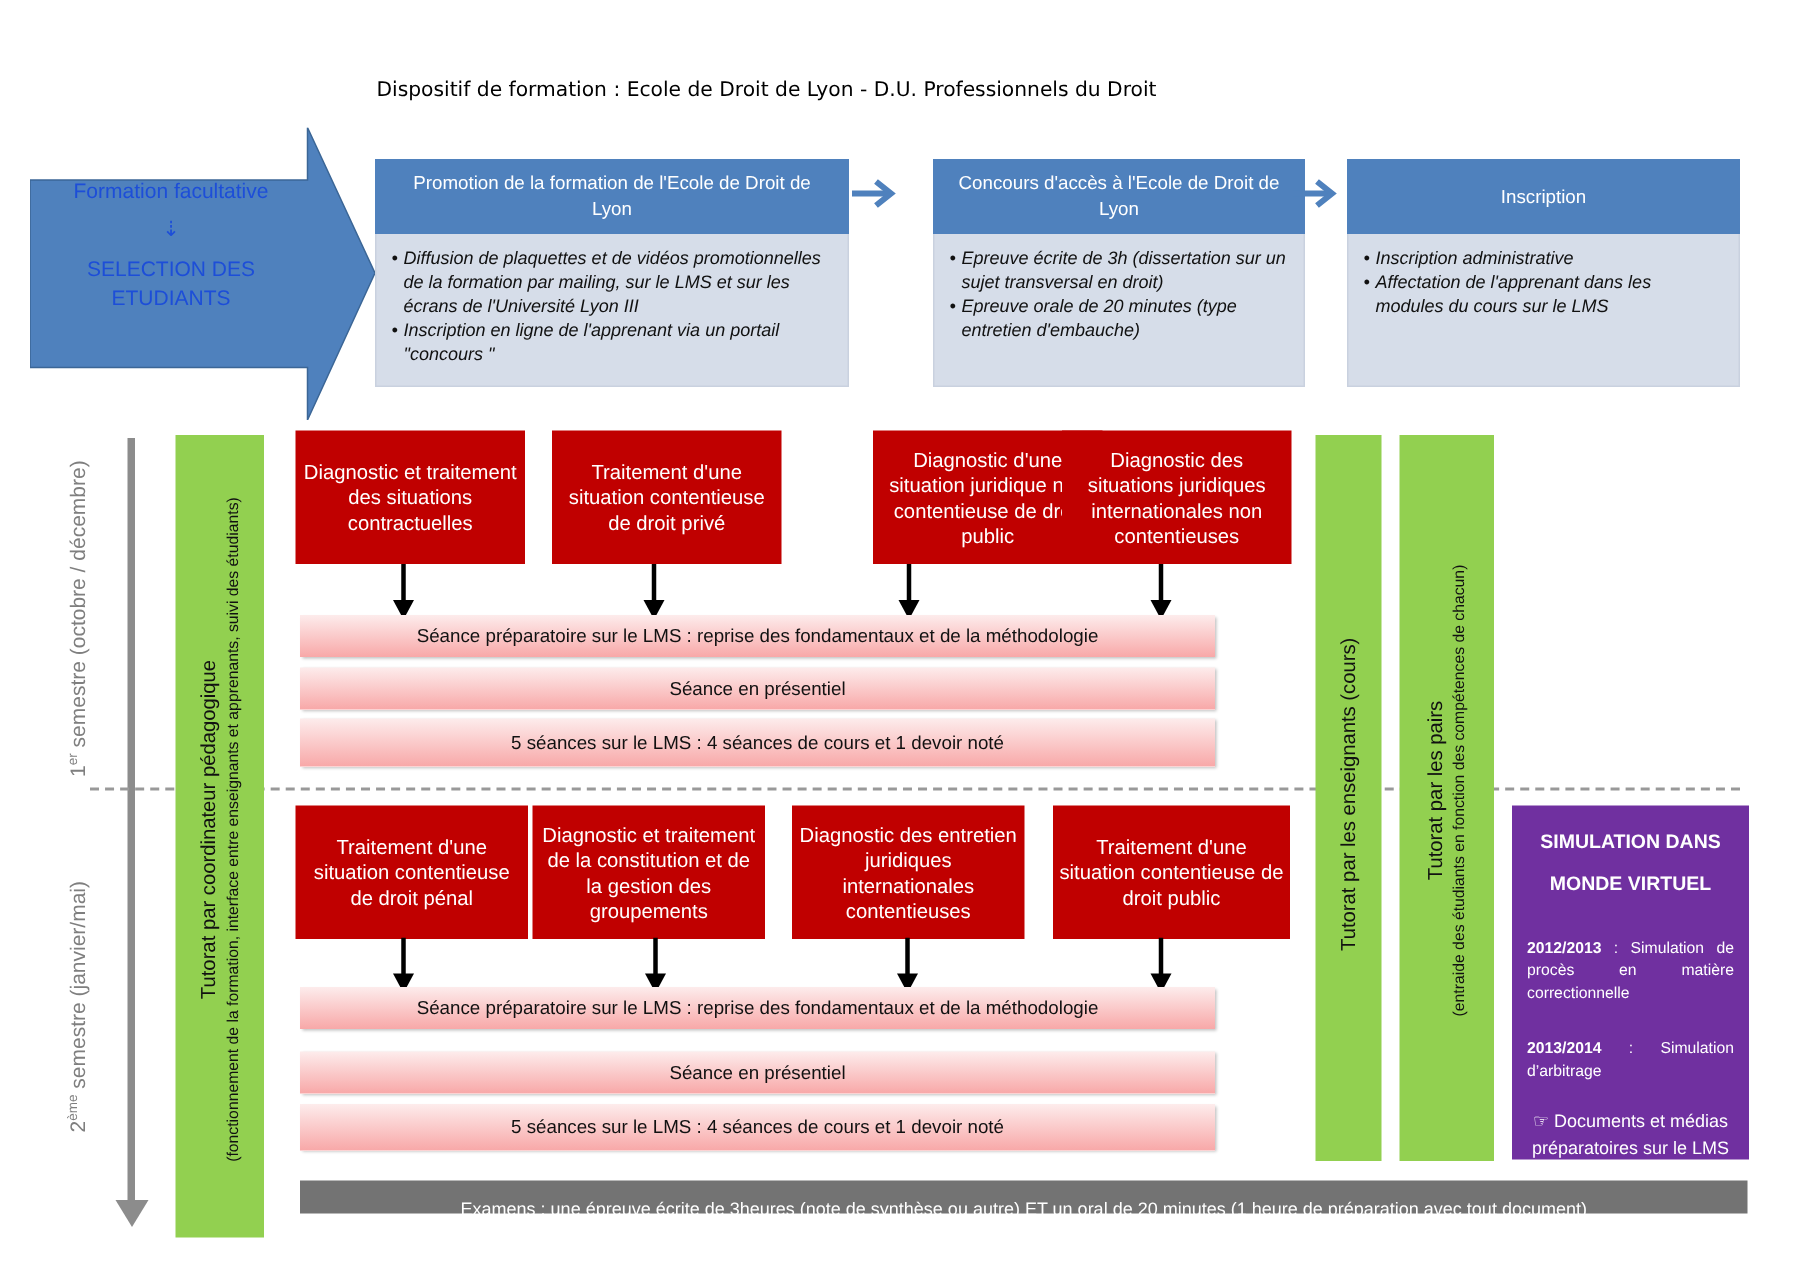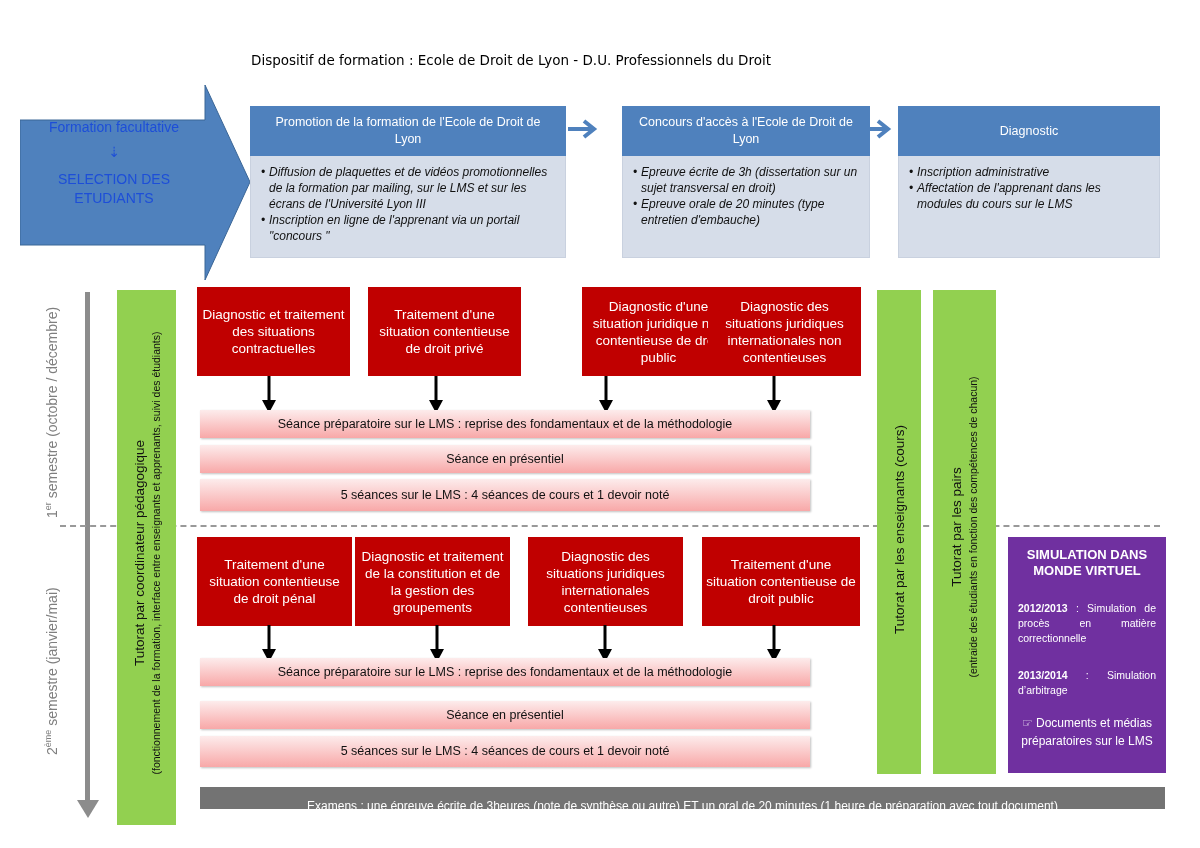--- a/index.html
+++ b/index.html
@@ -37,21 +37,21 @@
 
   
   .mod { position:absolute; background:#c00000; color:#fff; font-size:13.5px; line-height:17px; text-align:center; display:flex; align-items:center; justify-content:center; box-sizing:border-box; padding:2px 4px; }
   .down-arrow { position:absolute; width:16px; height:38px; }
 
   
   .pink { position:absolute; left:200px; width:610px; height:28px; background:linear-gradient(#fdecec, #f8a8a8); color:#111; font-size:12.5px; text-align:center; line-height:28px; box-shadow:1px 1px 2px rgba(0,0,0,0.25); }
 
   
   #simu { left:1008px; top:537px; width:158px; height:236px; background:#7030a0; color:#fff; box-sizing:border-box; padding:10px 10px; }
-  #simu-title { font-weight:bold; font-size:13px; text-align:center; line-height:16px; margin-bottom:6px; }
+  #simu-title { font-weight:bold; font-size:13px; text-align:center; line-height:28px; margin-bottom:6px; }
   #simu .item { font-size:10.5px; line-height:15px; text-align:justify;margin-top:22px; }
   #simu .item b { font-weight:bold; }
   #simu-docs { font-size:12px; text-align:center; line-height:18px; margin-top:16px; }
 
   
   #exam { left:200px; top:787px; width:965px; height:22px; background:#737373; color:#fff; font-size:12px; text-align:center; line-height:38px; }
 </style>
 </head>
 <body>
 
@@ -87,21 +87,21 @@
       <li>Epreuve écrite de 3h (dissertation sur un sujet transversal en droit)</li>
       <li>Epreuve orale de 20 minutes (type entretien d'embauche)</li>
     </ul>
   </div>
 </div>
 <svg class="flow-arrow" style="left:862px; top:119px;" viewBox="0 0 30 20">
   <line x1="0" y1="10" x2="24" y2="10" stroke="#4f81bd" stroke-width="4"></line>
   <polyline points="16,2 26,10 16,18" fill="none" stroke="#4f81bd" stroke-width="4"></polyline>
 </svg>
 <div class="step" style="left:898px; top:106px; width:262px;">
-  <div class="head">Diagnostic</div>
+  <div class="head">Inscription</div>
   <div class="body">
     <ul>
       <li>Inscription administrative</li>
       <li>Affectation de l'apprenant dans les modules du cours sur le LMS</li>
     </ul>
   </div>
 </div>
 
 <div id="timeline-line" class="abs"></div>
 <div id="timeline-head" class="abs"></div>
@@ -153,21 +153,21 @@
     <line x1="8" y1="0" x2="8" y2="28" stroke="#000" stroke-width="3"></line>
     <polygon points="1,24 15,24 8,37" fill="#000"></polygon>
   </svg>
 
 <div class="pink" style="top:410px;">Séance préparatoire sur le LMS : reprise des fondamentaux et de la méthodologie</div>
 <div class="pink" style="top:445px;">Séance en présentiel</div>
 <div class="pink" style="top:479px; height:32px; line-height:32px;">5 séances sur le LMS : 4 séances de cours et 1 devoir noté</div>
 
 <div class="mod" style="left:197px; top:537px; width:155px; height:89px;">Traitement d'une situation contentieuse de droit pénal</div>
 <div class="mod" style="left:355px; top:537px; width:155px; height:89px;">Diagnostic et traitement de la constitution et de la gestion des groupements</div>
-<div class="mod" style="left:528px; top:537px; width:155px; height:89px;">Diagnostic des situations juridiques internationales contentieuses</div>
+<div class="mod" style="left:528px; top:537px; width:155px; height:89px;">Diagnostic des entretien juridiques internationales contentieuses</div>
 <div class="mod" style="left:702px; top:537px; width:158px; height:89px;">Traitement d'une situation contentieuse de droit public</div>
 
 <svg class="down-arrow" style="left:261px; top:625px;" viewBox="0 0 16 38">
     <line x1="8" y1="0" x2="8" y2="28" stroke="#000" stroke-width="3"></line>
     <polygon points="1,24 15,24 8,37" fill="#000"></polygon>
   </svg>
 <svg class="down-arrow" style="left:429px; top:625px;" viewBox="0 0 16 38">
     <line x1="8" y1="0" x2="8" y2="28" stroke="#000" stroke-width="3"></line>
     <polygon points="1,24 15,24 8,37" fill="#000"></polygon>
   </svg>

